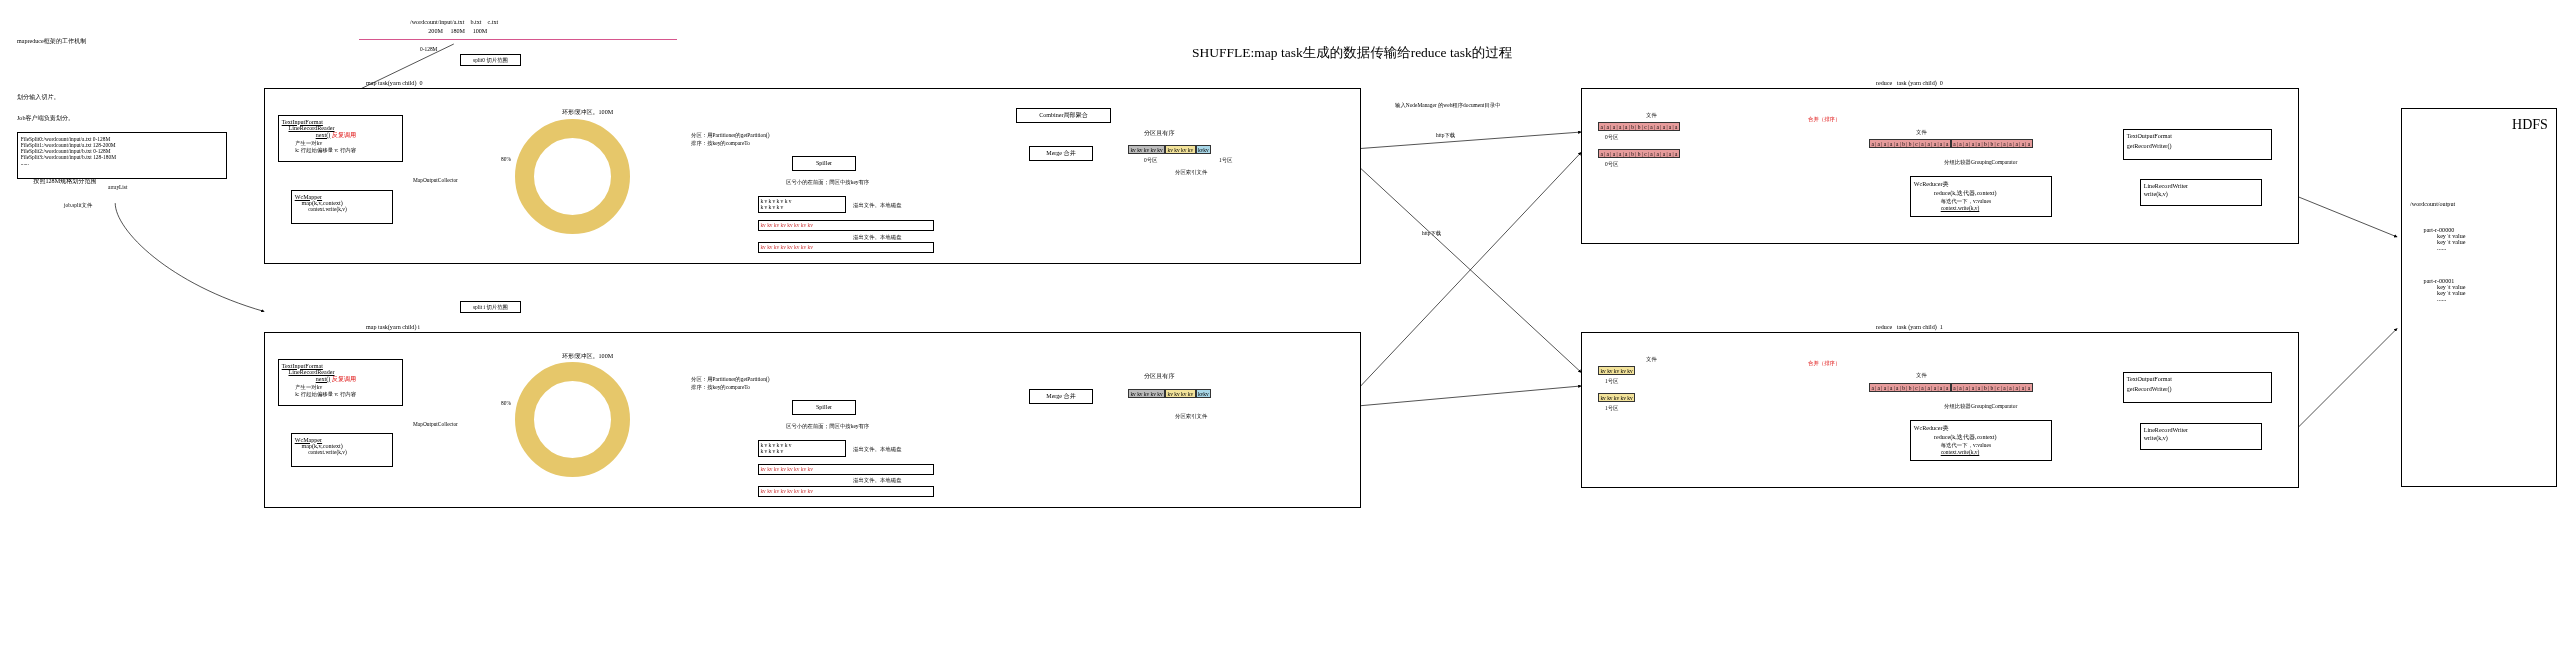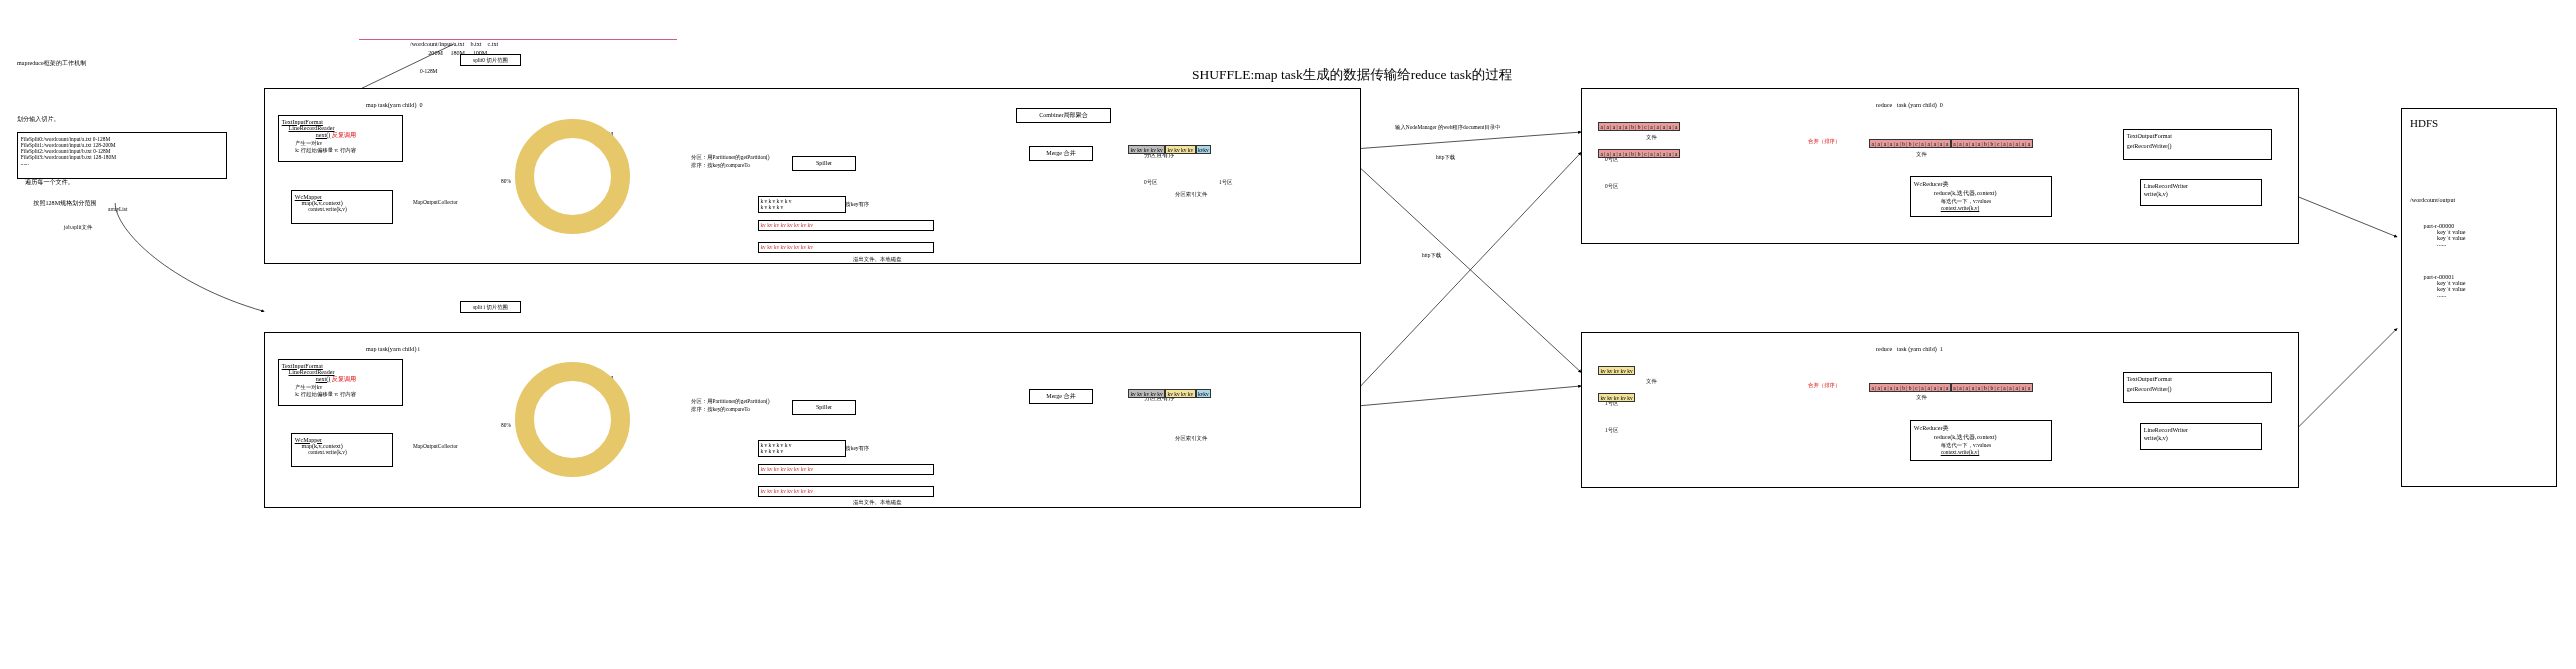--- a/index.html
+++ b/index.html
@@ -7,21 +7,21 @@
     margin: 0;
     padding: 0;
     font-family: "SimSun", "宋体", serif;
     font-size: 6.1px;
     background: #fff;
     width: 2576px;
     height: 669px;
     position: relative;
   }
   .box { position: absolute; border: 0.7px solid #000; background: #fff; }
-  .label { position: absolute; white-space: pre; margin-top: 22px; }
+  .label { position: absolute; white-space: pre; }
   .red { color: #d00; }
   .pink-line { position: absolute; background: #d6568d; height: 1.4px; }
   .small { font-size: 5.4px; }
   .underline { text-decoration: underline; }
   .ring {
     position: absolute;
     border-radius: 50%;
     border: 19px solid #e6c76a;
     background: transparent;
   }
@@ -276,21 +276,21 @@
 <div class="box" style="left:2123px; top:372px; width:149px; height:30.5px; padding:2.7px;">
   <div>TextOutputFormat</div>
   <div style="margin-top:4.1px;">getRecordWriter()</div>
 </div>
 <div class="box" style="left:2140px; top:423px; width:122px; height:27px; padding:2.7px;">
   <div>LineRecordWriter</div>
   <div style="margin-top:2.7px;">write(k,v)</div>
 </div>
 
 <div class="box" style="left:2401px; top:108px; width:156px; height:379px; padding:8.1px;">
-  <div style="font-size:11px;">HDFS</div>
+  <div style="text-align:right; font-size:14px;">HDFS</div>
   <div style="margin-top:68px;">/wordcount/output</div>
   <div style="margin-top:20.3px; margin-left:13.5px;">
     <div>part-r-00000</div>
     <div style="margin-left:13.5px;">key \t  value</div>
     <div style="margin-left:13.5px;">key \t  value</div>
     <div style="margin-left:13.5px;">......</div>
   </div>
   <div style="margin-top:27px; margin-left:13.5px;">
     <div>part-r-00001</div>
     <div style="margin-left:13.5px;">key \t  value</div>

